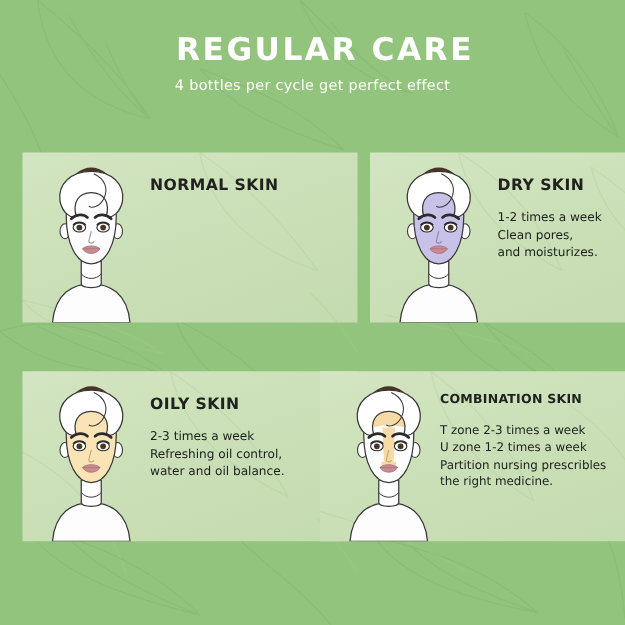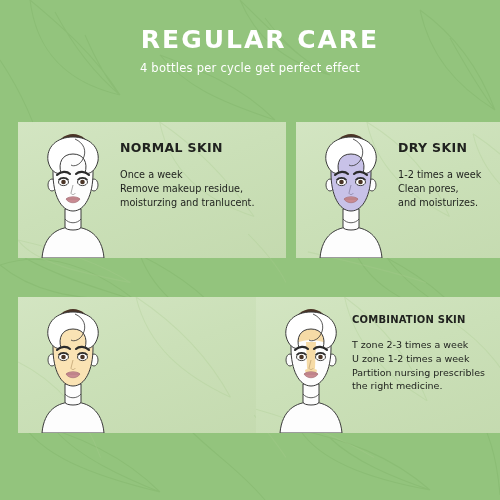--- a/index.html
+++ b/index.html
@@ -133,23 +133,20 @@
       <path d="M47.5,57 C50,54 55,54 57.5,57" fill="none" stroke="#2b2b2b" stroke-width="1.3"></path>
 
       <path d="M43,62 L41,70 C41,72 45,72 45,70" fill="none" stroke="#9a9a9a" stroke-width=".85"></path>
 
       <path d="M36,76 C39,73 47,73 50,76 C47,81 39,81 36,76 Z" fill="#c98a92" stroke="#a8727a" stroke-width=".7"></path>
       <path d="M36,76 L50,76" fill="none" stroke="#a8727a" stroke-width=".6"></path>
     </svg>
 
     <div class="card-text">
       <h2 class="card-title">NORMAL SKIN</h2>
-      <p class="card-body">Once a week
-Remove makeup residue,
-moisturzing and tranlucent.</p>
     </div>
   </div>
 
   <div class="card tr">
     <svg class="card-inner-texture" viewBox="0 0 227 136" preserveAspectRatio="none">
       <g fill="none" stroke="#a9cb8f" stroke-width=".9">
         <path d="M60,0 C90,18 115,45 130,80 M60,0 C68,38 95,62 130,80"></path>
         <path d="M150,10 C180,30 205,55 227,90 M150,10 C158,45 185,70 227,90"></path>
         <path d="M10,110 C45,118 80,126 110,136"></path>
       </g>
@@ -214,20 +211,24 @@
       <circle cx="33.5" cy="59" r="2.3" fill="#4a3426"></circle>
       <circle cx="52.5" cy="59" r="2.3" fill="#4a3426"></circle>
       <path d="M28.5,57 C31,54 36,54 38.5,57" fill="none" stroke="#2b2b2b" stroke-width="1.3"></path>
       <path d="M47.5,57 C50,54 55,54 57.5,57" fill="none" stroke="#2b2b2b" stroke-width="1.3"></path>
       <path d="M43,62 L41,70 C41,72 45,72 45,70" fill="none" stroke="#c4a878" stroke-width=".85"></path>
       <path d="M36,76 C39,73 47,73 50,76 C47,81 39,81 36,76 Z" fill="#c98a92" stroke="#a8727a" stroke-width=".7"></path>
       <path d="M36,76 L50,76" fill="none" stroke="#a8727a" stroke-width=".6"></path>
     </svg>
 
     <div class="card-text">
+      <h2 class="card-title">OILY SKIN</h2>
+      <p class="card-body">2-3 times a week
+Refreshing oil control,
+water and oil balance.</p>
     </div>
   </div>
 
   <div class="card br">
     <svg class="card-inner-texture" viewBox="0 0 227 136" preserveAspectRatio="none">
       <g fill="none" stroke="#a9cb8f" stroke-width=".9">
         <path d="M75,0 C105,22 130,50 145,88 M75,0 C84,42 112,68 145,88"></path>
         <path d="M165,20 C195,40 215,65 227,100"></path>
         <path d="M0,95 C35,105 70,118 100,136"></path>
       </g>

